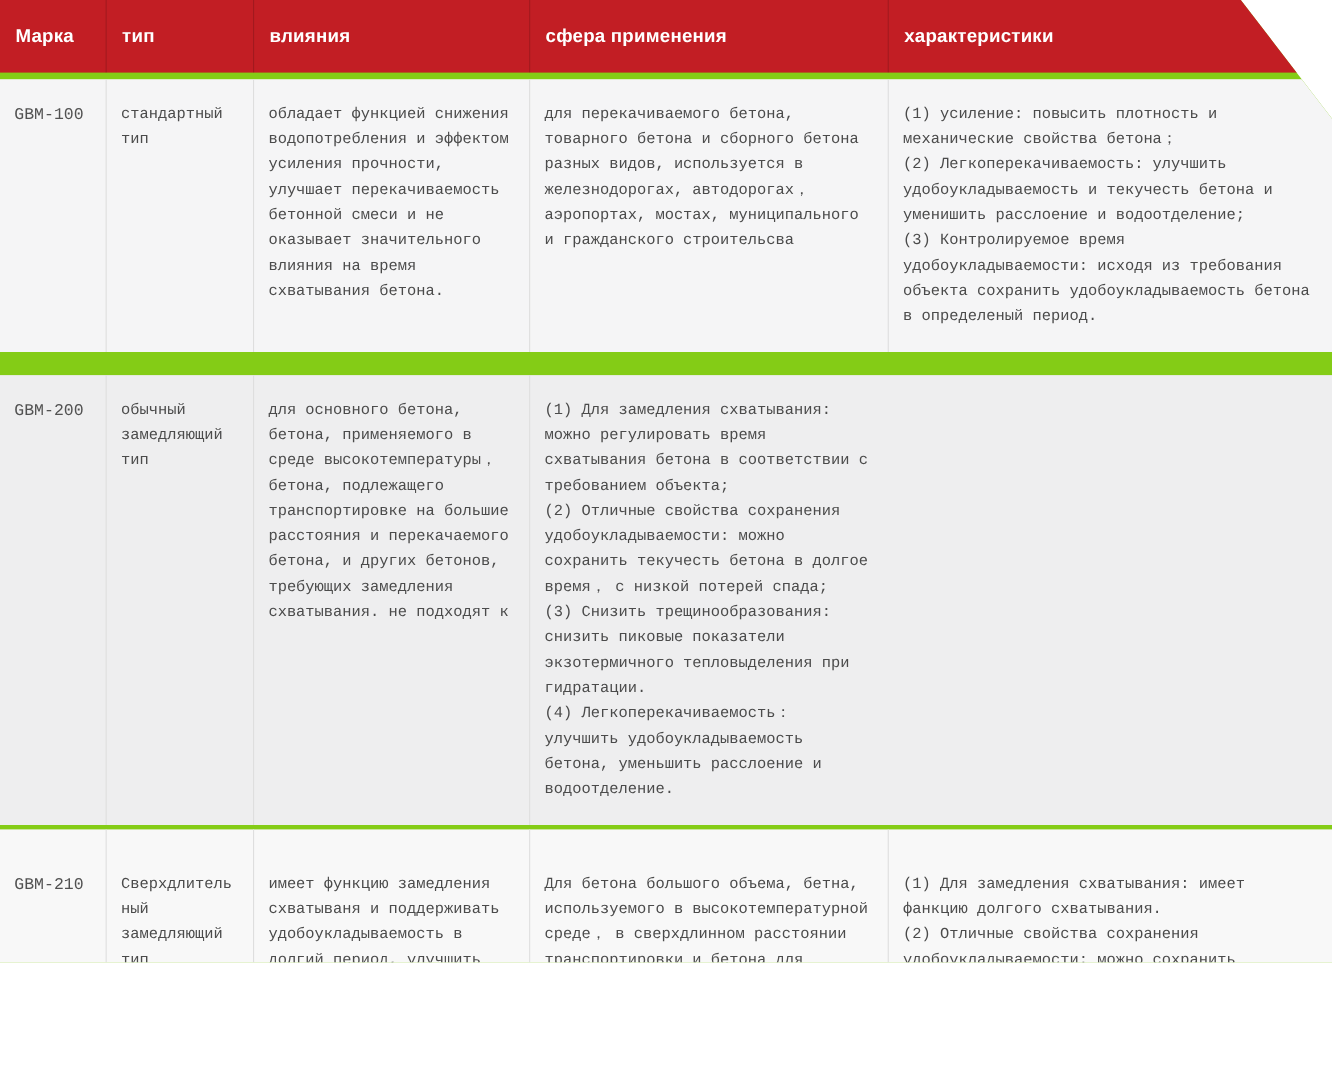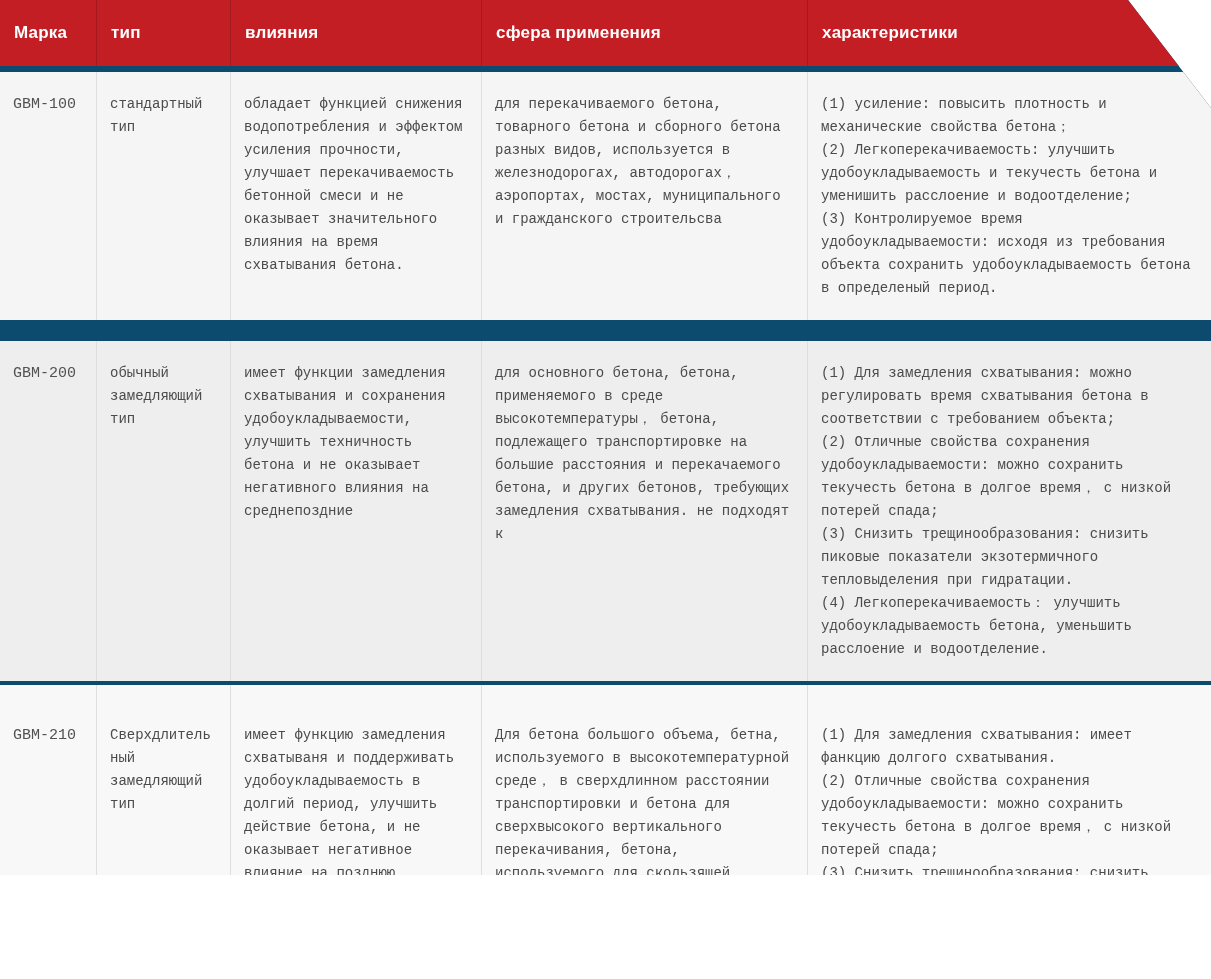--- a/index.html
+++ b/index.html
@@ -5,21 +5,21 @@
   html, body {
     margin: 0;
     padding: 0;
     background: #ffffff;
     font-family: "Liberation Sans", "DejaVu Sans", sans-serif;
   }
   .sheet {
     position: relative;
     width: 1211px;
     height: 875px;
-    background: #0c4a6e;
+    background: #84cc16;
     overflow: hidden;
     clip-path: polygon(0 0, 1128px 0, 1211px 108px, 1211px 979px, 0 979px);
   }
   .grid-row {
     display: grid;
     grid-template-columns: 96px 134px 251px 326px 404px;
     width: 1211px;
     box-sizing: border-box;
   }
   
@@ -77,21 +77,20 @@
     <div class="td">обладает функцией снижения водопотребления и эффектом усиления прочности, улучшает перекачиваемость бетонной смеси и не оказывает значительного влияния на время схватывания бетона.</div>
     <div class="td">для перекачиваемого бетона, товарного бетона и сборного бетона разных видов, используется в железнодорогах, автодорогах， аэропортах, мостах, муниципального и гражданского строительсва</div>
     <div class="td">(1) усиление: повысить плотность и механические свойства бетона；
 (2) Легкоперекачиваемость: улучшить удобоукладываемость и текучесть бетона и уменишить расслоение и водоотделение;
 (3) Контролируемое время удобоукладываемости: исходя из требования объекта сохранить удобоукладываемость бетона в определеный период.</div>
   </div>
 
   <div class="grid-row row row-2">
     <div class="td c-marka">GBM-200</div>
     <div class="td">обычный замедляющий тип</div>
-    <div class="td">имеет функции замедления схватывания и сохранения удобоукладываемости, улучшить техничность бетона и не оказывает негативного влияния на среднепоздние</div>
     <div class="td">для основного бетона, бетона, применяемого в среде высокотемпературы， бетона, подлежащего транспортировке на большие расстояния и перекачаемого бетона, и других бетонов, требующих замедления схватывания. не подходят к</div>
     <div class="td">(1) Для замедления схватывания: можно регулировать время схватывания бетона в соответствии с требованием объекта;
 (2) Отличные свойства сохранения удобоукладываемости: можно сохранить текучесть бетона в долгое время， с низкой потерей спада;
 (3)  Снизить трещинообразования: снизить пиковые показатели экзотермичного тепловыделения при гидратации.
 (4) Легкоперекачиваемость： улучшить удобоукладываемость бетона, уменьшить расслоение и водоотделение.</div>
   </div>
 
   <div class="grid-row row row-3">
     <div class="td c-marka">GBM-210</div>
     <div class="td">Сверхдлительный замедляющий тип</div>

